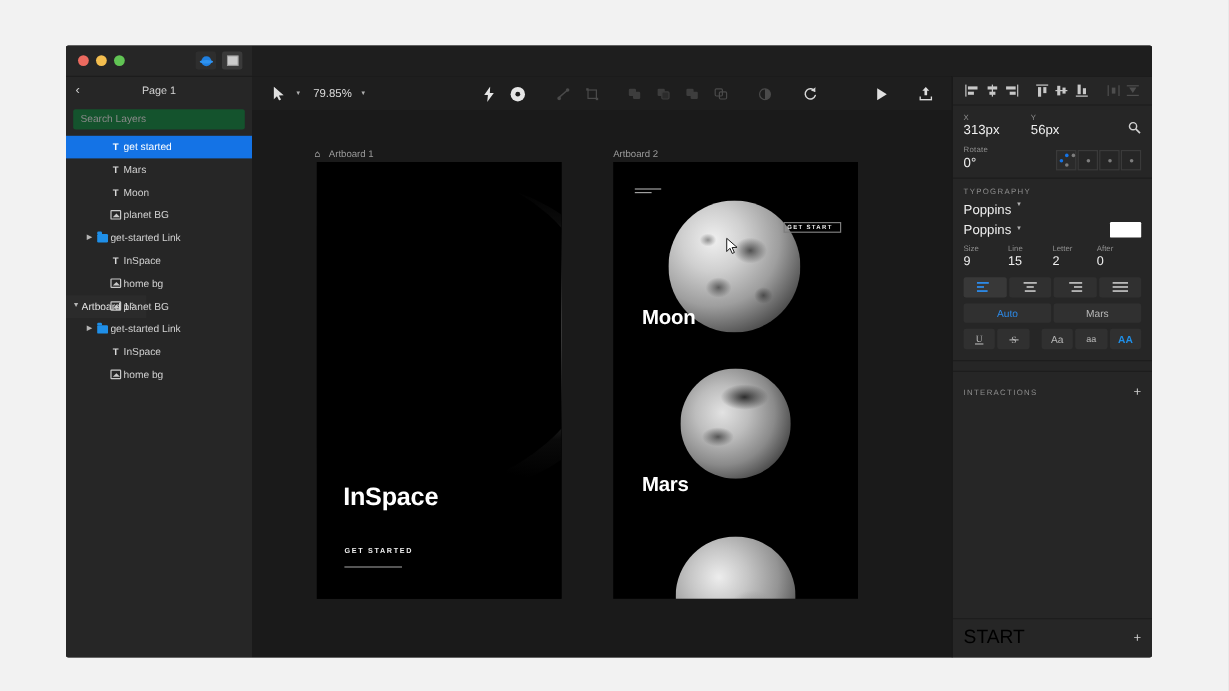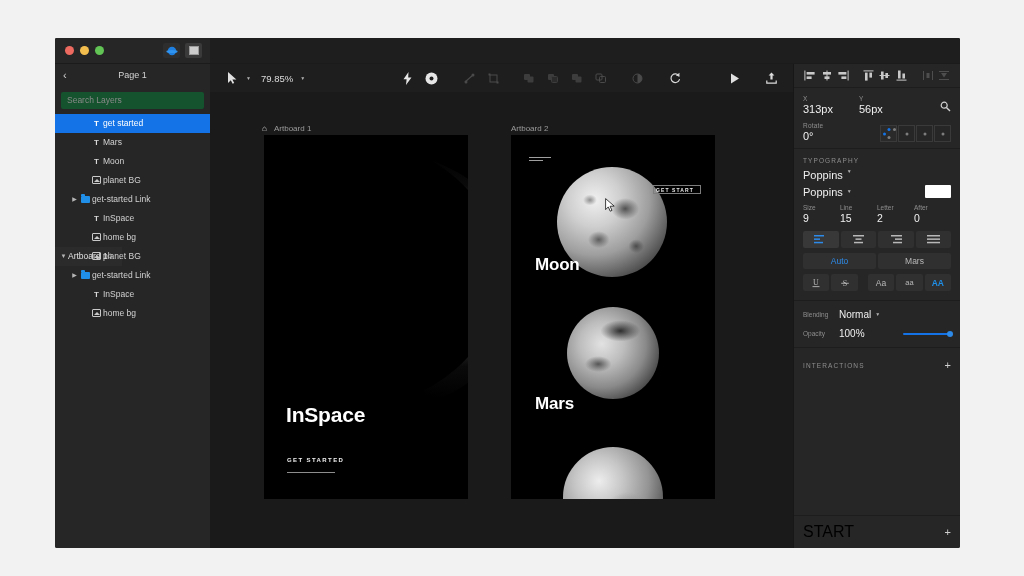--- a/index.html
+++ b/index.html
@@ -875,34 +875,20 @@
             <span class="seg-label" style="font-size:7.5px">aa</span>
           </div>
           <div class="seg act-blue" style="flex:1">
             <span class="seg-label" style="font-weight:bold">AA</span>
           </div>
         </div>
       </div>
 
       <div class="divider"></div>
 
-      <div>
-        <div class="prop-row">
-          <span class="prop-lbl">Blending</span>
-          <span class="prop-val">Normal</span>
-          <span class="caret" style="margin-left:4px">▼</span>
-        </div>
-        <div class="prop-row">
-          <span class="prop-lbl">Opacity</span>
-          <span class="prop-val">100%</span>
-          <span class="slider">
-              <span class="slider-knob"></span>
-            </span>
-        </div>
-      </div>
 
       <div class="divider"></div>
 
       <div class="sec-head">
         <span class="sec-title-inline">INTERACTIONS</span>
         <span class="plus">+</span>
       </div>
 
       <div class="insp-spacer"></div>
 

